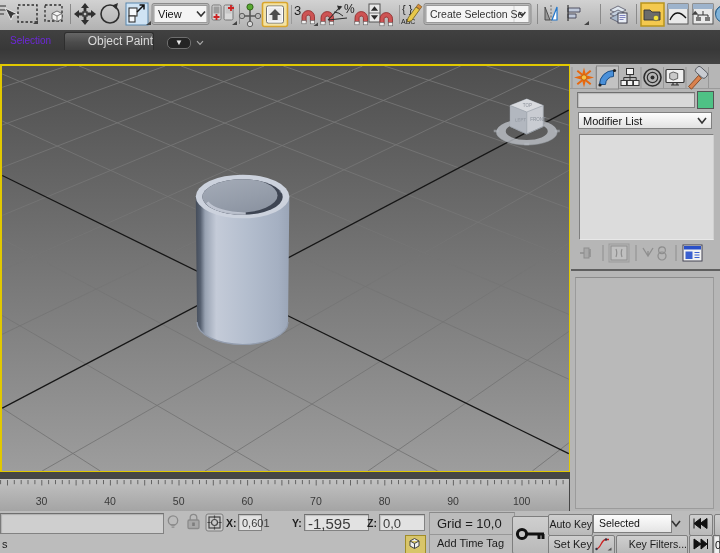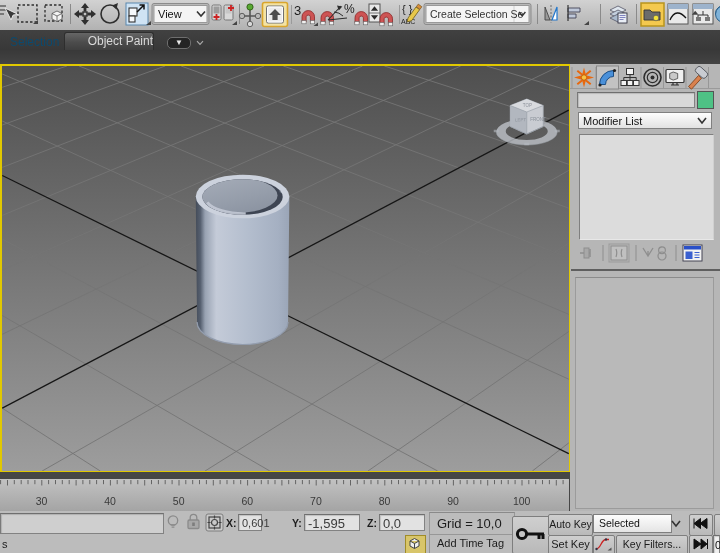--- a/index.html
+++ b/index.html
@@ -1,38 +1,38 @@
 <!DOCTYPE html>
 <html><head><meta charset="utf-8"><style>
 html,body{margin:0;padding:0}
 body{width:720px;height:553px;position:relative;overflow:hidden;
  font-family:"Liberation Sans",sans-serif;background:#bcbcbc;}
 .abs{position:absolute}
 .tb{position:absolute;top:0;left:0;width:720px;height:30px;
  background:linear-gradient(#d2d2d2,#c3c3c3 45%,#b2b2b2);border-bottom:1px solid #8f8f8f}
 .ribbon{position:absolute;top:30px;left:0;width:720px;height:35px;
  background:linear-gradient(#414141,#383838 55%,#444444)}
-.seltxt{position:absolute;left:10px;top:35px;color:#0c4a6e;font-size:12px}
+.seltxt{position:absolute;left:10px;top:35px;color:#6d28d9;font-size:10px}
 .tab{position:absolute;left:64px;top:32px;width:88px;height:17px;
  background:linear-gradient(#666666,#4c4c4c 55%,#3f3f3f);border:1px solid #2e2e2e;border-bottom:none;
  border-radius:3px 3px 0 0;color:#d9d9d9;font-size:12px;text-align:right;line-height:16px}
 .pill{position:absolute;left:167px;top:36.5px;width:22px;height:10px;background:#242424;
  border:1px solid #6e6e6e;border-radius:5px;color:#e8e8e8;font-size:8px;text-align:center;line-height:9.5px}
 .vp{position:absolute;left:0;top:64px;width:570px;height:408px;background:#e1c800}
 .vpi{position:absolute;left:1.5px;top:65.5px;width:566.5px;height:405px;
  background:linear-gradient(#4f4f4f,#9d9d9d)}
 .cp{position:absolute;left:570px;top:65px;width:150px;height:446px;background:#b6b6b6}
 .track{position:absolute;left:0;top:472px;width:570px;height:39px;background:#464646}
 .ruler{position:absolute;left:0;top:479px;width:569px;height:32px;
  background:linear-gradient(#c2c2c2,#a4a4a4);border-bottom:1px solid #888}
 .sbar{position:absolute;left:0;top:511px;width:720px;height:42px;background:#bcbcbc}
 .fld{position:absolute;background:#e2e2e2;border:1px solid #828282;
  border-top-color:#6f6f6f;border-left-color:#7a7a7a;box-shadow:inset 1px 1px 1px rgba(0,0,0,.15)}
 .btn{position:absolute;background:linear-gradient(#cfcfcf,#b9b9b9);border:1px solid #7e7e7e;
- border-radius:2px;font-size:11px;color:#1c1c1c;text-align:center}
+ border-radius:2px;font-size:11px;color:#1c1c1c;text-align:right}
 .lbl{position:absolute;font-size:11px;color:#1c1c1c}
 </style></head><body>
 <div class="tb">
 <svg class="abs" style="left:0;top:0" width="720" height="30" viewBox="0 0 720 30">
 <defs>
 <g id="magnet">
           <path d="M0,8 a5,5 0 0 1 10,0 v4 h-3.2 v-4 a1.8,1.8 0 0 0 -3.6,0 v4 H0 z" fill="#c94f4f" stroke="#7a2020" stroke-width=".6"></path>
           <rect x="0" y="9.4" width="3.2" height="2.6" fill="#e8e8e8" stroke="#555" stroke-width=".5"></rect>
           <rect x="6.8" y="9.4" width="3.2" height="2.6" fill="#e8e8e8" stroke="#555" stroke-width=".5"></rect>
         </g>
@@ -478,21 +478,21 @@
 <g transform="translate(42,2)">
       <rect x="0" y="0" width="17" height="17" rx="2" fill="#c9c9c9" stroke="#7e7e7e"></rect>
       <rect x="3" y="3" width="11" height="11" fill="none" stroke="#444" stroke-width="1.2"></rect>
       <circle cx="8.5" cy="8.5" r="3" fill="none" stroke="#444" stroke-width="1.2"></circle>
       <path d="M8.5,1.5 v3 M8.5,12.5 v3 M1.5,8.5 h3 M12.5,8.5 h3" stroke="#444" stroke-width="1.2"></path>
     </g>
 </svg>
 <div class="lbl" style="left:226px;top:517px;font-weight:bold;font-size:10.5px">X:</div>
 <div class="fld" style="left:238px;top:513.5px;width:24px;height:17px;font-size:11px;color:#3a3a3a;line-height:17px;padding-left:3px;box-sizing:border-box">0,601</div>
 <div class="lbl" style="left:292px;top:517px;font-weight:bold;font-size:10.5px">Y:</div>
-<div class="fld" style="left:304px;top:513.5px;width:56px;height:17px;font-size:13px;color:#3a3a3a;line-height:17px;padding-left:3px;box-sizing:border-box">-1,595</div>
+<div class="fld" style="left:304px;top:513.5px;width:65px;height:17px;font-size:15px;color:#3a3a3a;line-height:17px;padding-left:3px;box-sizing:border-box">-1,595</div>
 <div class="lbl" style="left:367px;top:517px;font-weight:bold;font-size:10.5px">Z:</div>
 <div class="fld" style="left:379px;top:513.5px;width:46px;height:17px;font-size:13px;color:#3a3a3a;line-height:17px;padding-left:3px;box-sizing:border-box">0,0</div>
 <div class="abs" style="left:429px;top:512px;width:84px;height:21px;border:1px solid #979797;border-top-color:#8a8a8a;background:#bcbcbc"></div>
 <div class="lbl" style="left:437px;top:516px;font-size:13px">Grid = 10,0</div>
 <div class="lbl" style="left:2px;top:538px;font-size:11px">s</div>
 <div class="abs" style="left:405px;top:535px;width:19px;height:17px;background:#d8c56a;border:1px solid #a08c28"></div>
 <svg class="abs" style="left:407px;top:536px" width="15" height="15" viewBox="0 0 15 15">
     <path d="M3,5 L7.5,2.5 12,5 12,10 7.5,12.5 3,10 z M3,5 L7.5,7.5 12,5 M7.5,7.5 V12.5" fill="#eee" stroke="#444" stroke-width="1"></path>
   </svg>
 <div class="abs" style="left:429px;top:534px;width:84px;height:19px;border:1px solid #979797;background:#bcbcbc"></div>

